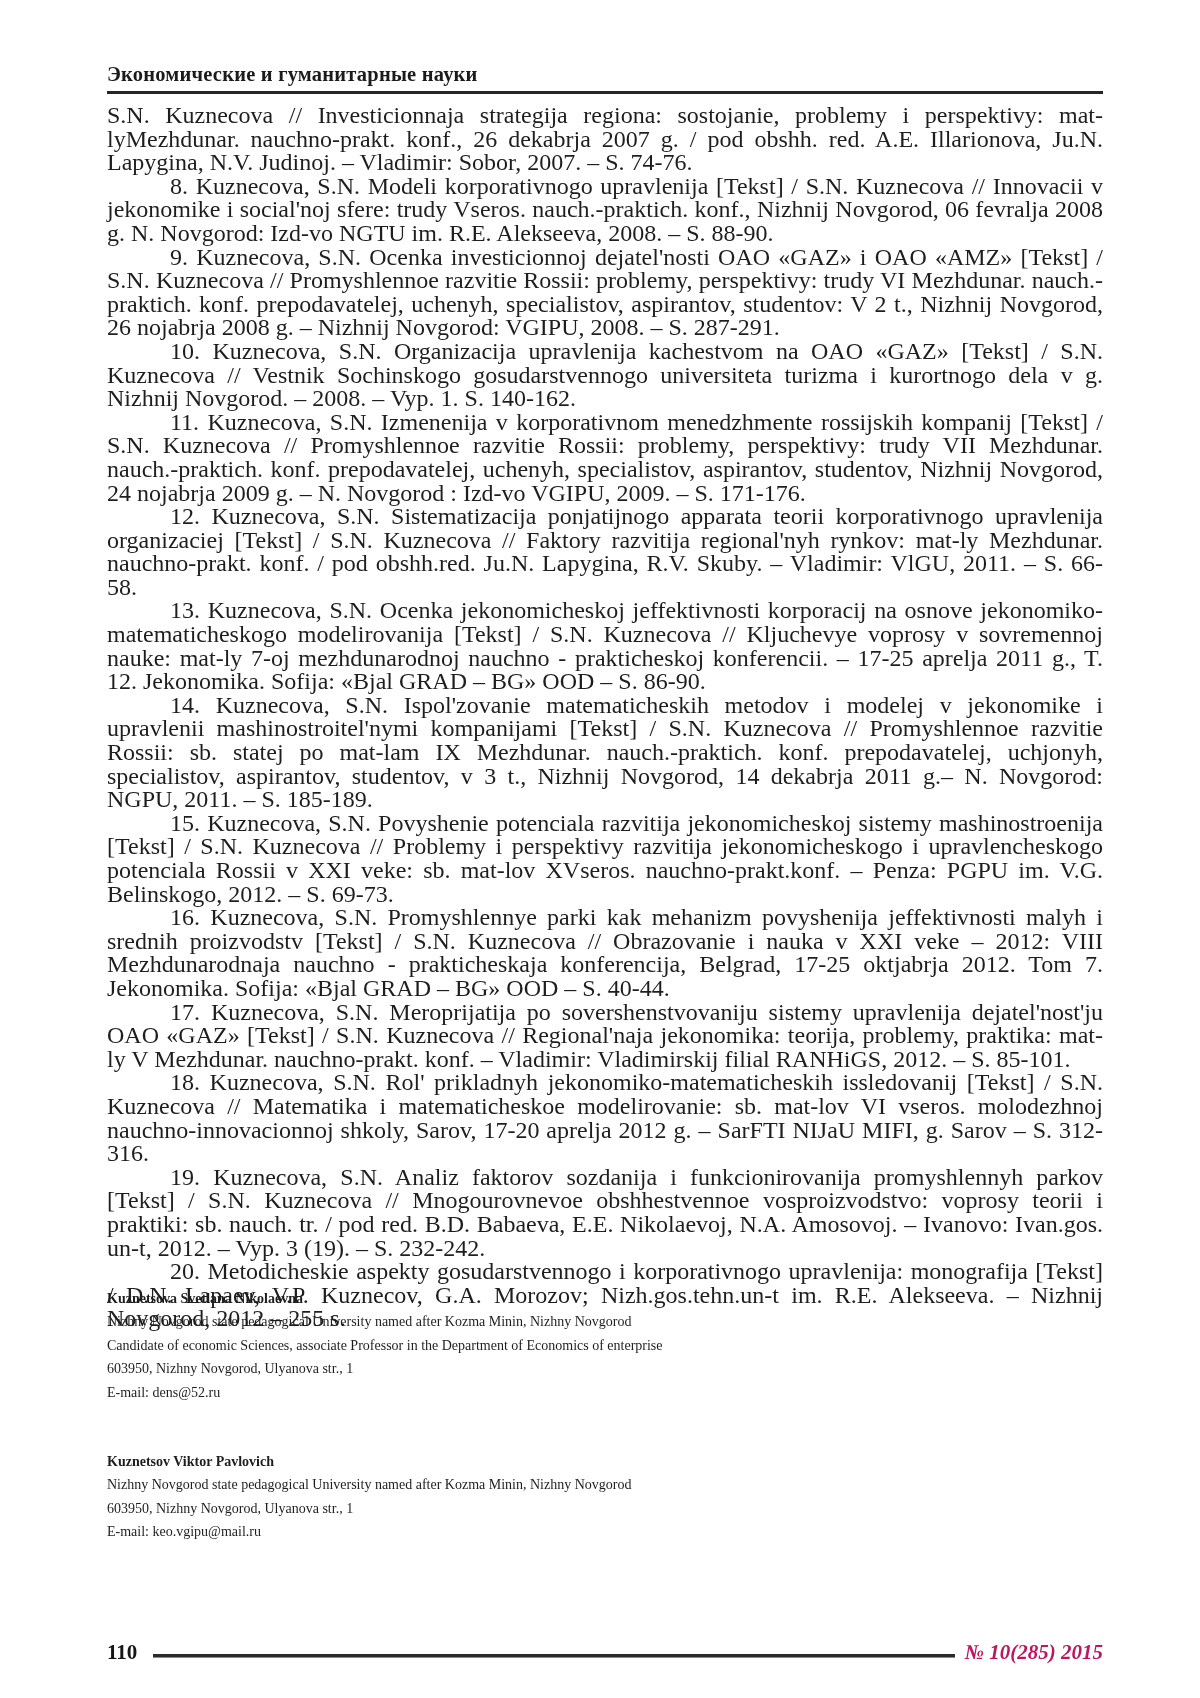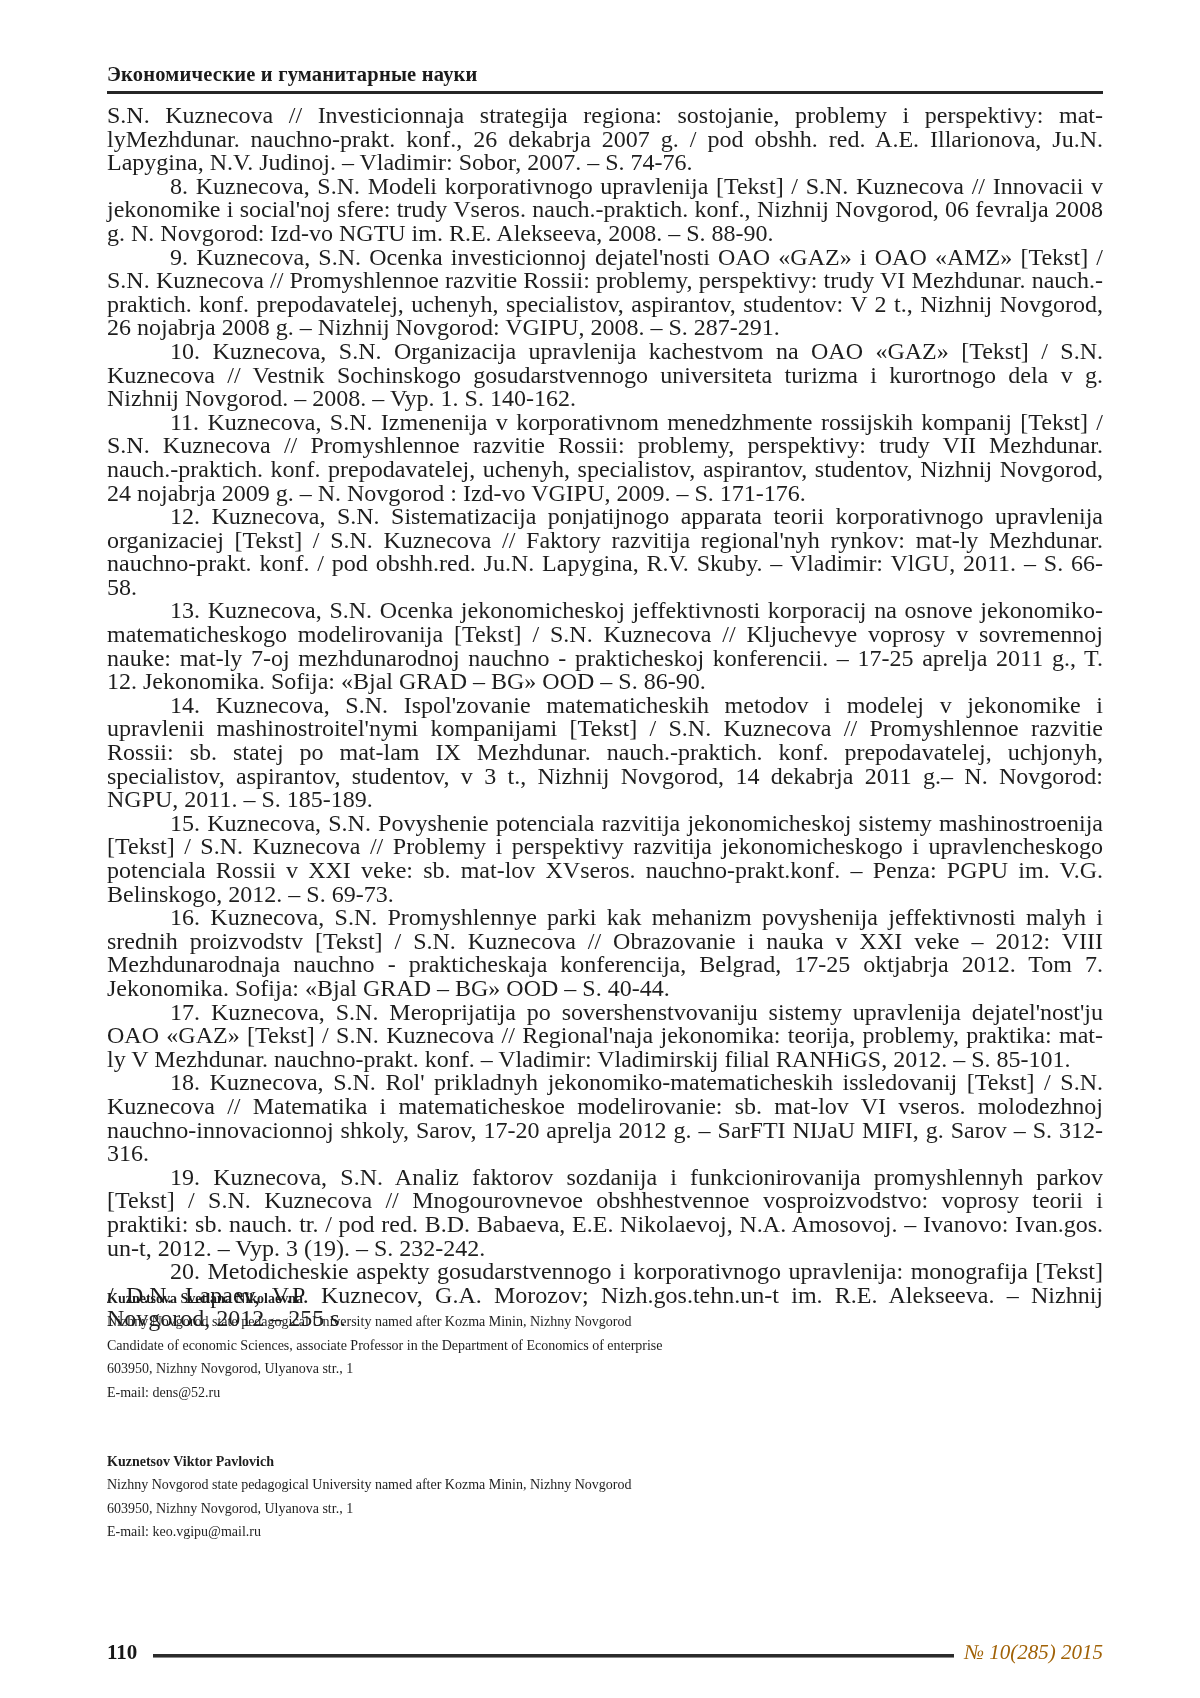--- a/index.html
+++ b/index.html
@@ -73,24 +73,24 @@
   }
   .footer-rule {
     flex: 1 1 auto;
     height: 3px;
     background: #2b2b2b;
     border-bottom: 1px solid #8a8a8a;
     margin: 7px 10px 0 16px;
   }
   .issue-number {
     flex: 0 0 auto;
-    font-weight: 400;
+    font-weight: 700;
     font-style: italic;
     font-size: 21px;
-    color: #a16207;
+    color: #be185d;
   }
 </style>
 </head>
 <body>
 
 <div class="page">
 
   <div class="running-head">
     <span>Экономические и гуманитарные науки</span>
   </div>

